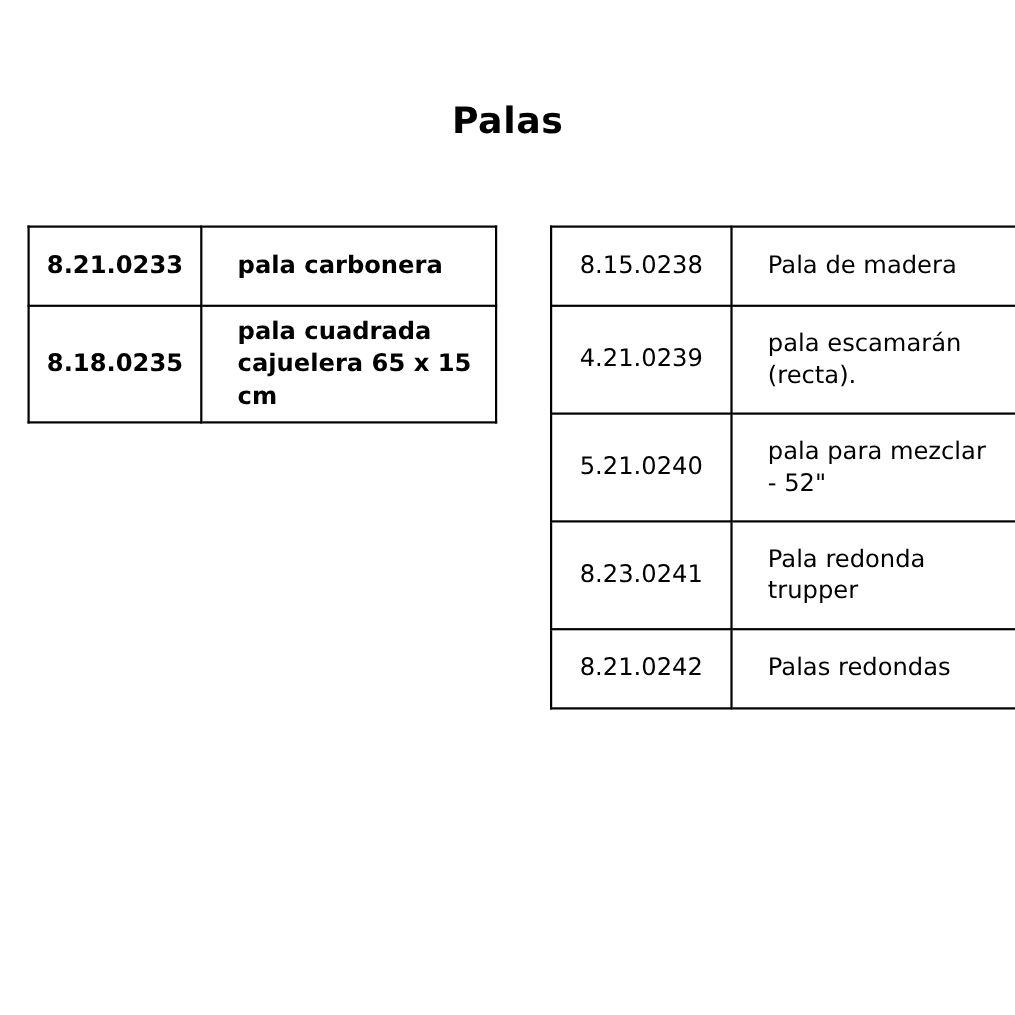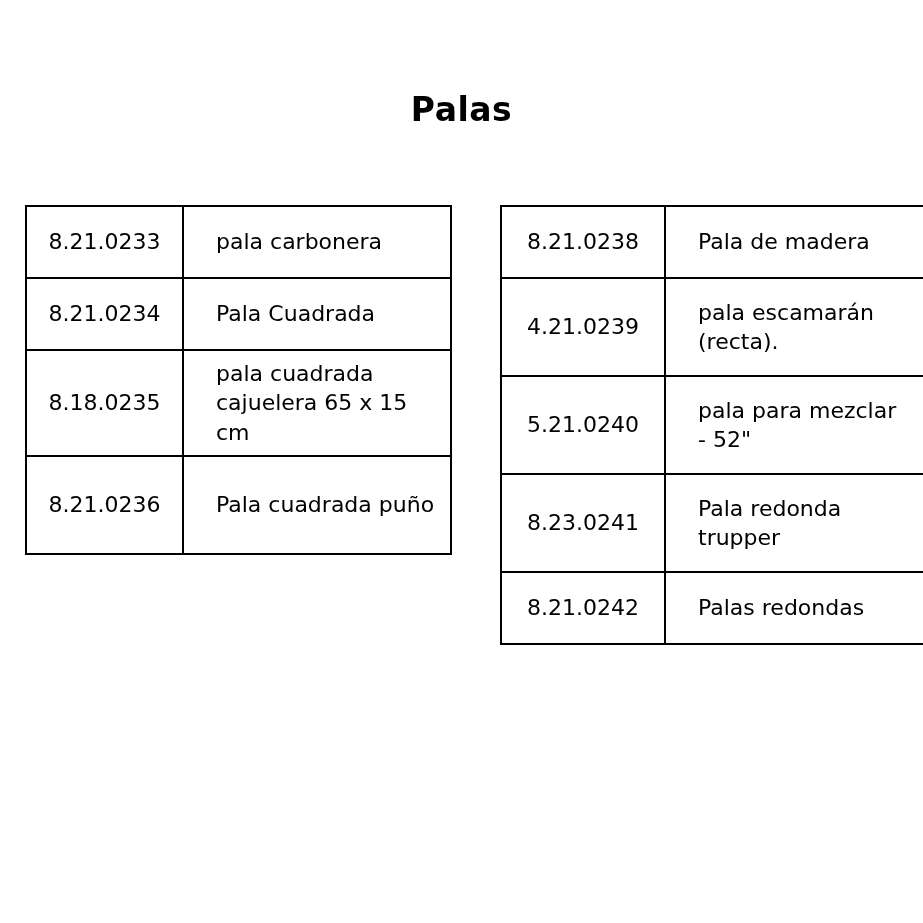--- a/index.html
+++ b/index.html
@@ -56,20 +56,21 @@
   }
   .tbl .desc-cell {
     text-align: left;
     padding-left: 32px;
   }
 
   
   #table-left {
     margin-left: 25px;
     width: 425px;
+    font-weight: bold;
   }
   #table-left col.c-code { width: 157px; }
   #table-left col.c-desc { width: 268px; }
 
   
   #table-right {
     margin-left: 48px;
     width: 425px;
   }
   #table-right col.c-code { width: 164px; }
@@ -90,43 +91,35 @@
     <table class="tbl" id="table-left">
       <colgroup>
         <col class="c-code">
         <col class="c-desc">
       </colgroup>
       <tbody>
         <tr class="h-short">
           <td class="code-cell">8.21.0233</td>
           <td class="desc-cell">pala carbonera</td>
         </tr>
-        <tr class="h-short">
-          <td class="code-cell">8.21.0234</td>
-          <td class="desc-cell">Pala Cuadrada</td>
-        </tr>
         <tr class="h-tall">
           <td class="code-cell">8.18.0235</td>
           <td class="desc-cell">pala cuadrada cajuelera 65 x 15 cm</td>
-        </tr>
-        <tr class="h-tall">
-          <td class="code-cell">8.21.0236</td>
-          <td class="desc-cell">Pala cuadrada puño</td>
         </tr>
       </tbody>
     </table>
 
     <table class="tbl" id="table-right">
       <colgroup>
         <col class="c-code">
         <col class="c-desc">
       </colgroup>
       <tbody>
         <tr class="h-short">
-          <td class="code-cell">8.21.0238</td>
+          <td class="code-cell">8.15.0238</td>
           <td class="desc-cell">Pala  de madera</td>
         </tr>
         <tr class="h-tall">
           <td class="code-cell">4.21.0239</td>
           <td class="desc-cell">pala escamarán (recta).</td>
         </tr>
         <tr class="h-tall">
           <td class="code-cell">5.21.0240</td>
           <td class="desc-cell">pala para mezclar - 52"</td>
         </tr>

